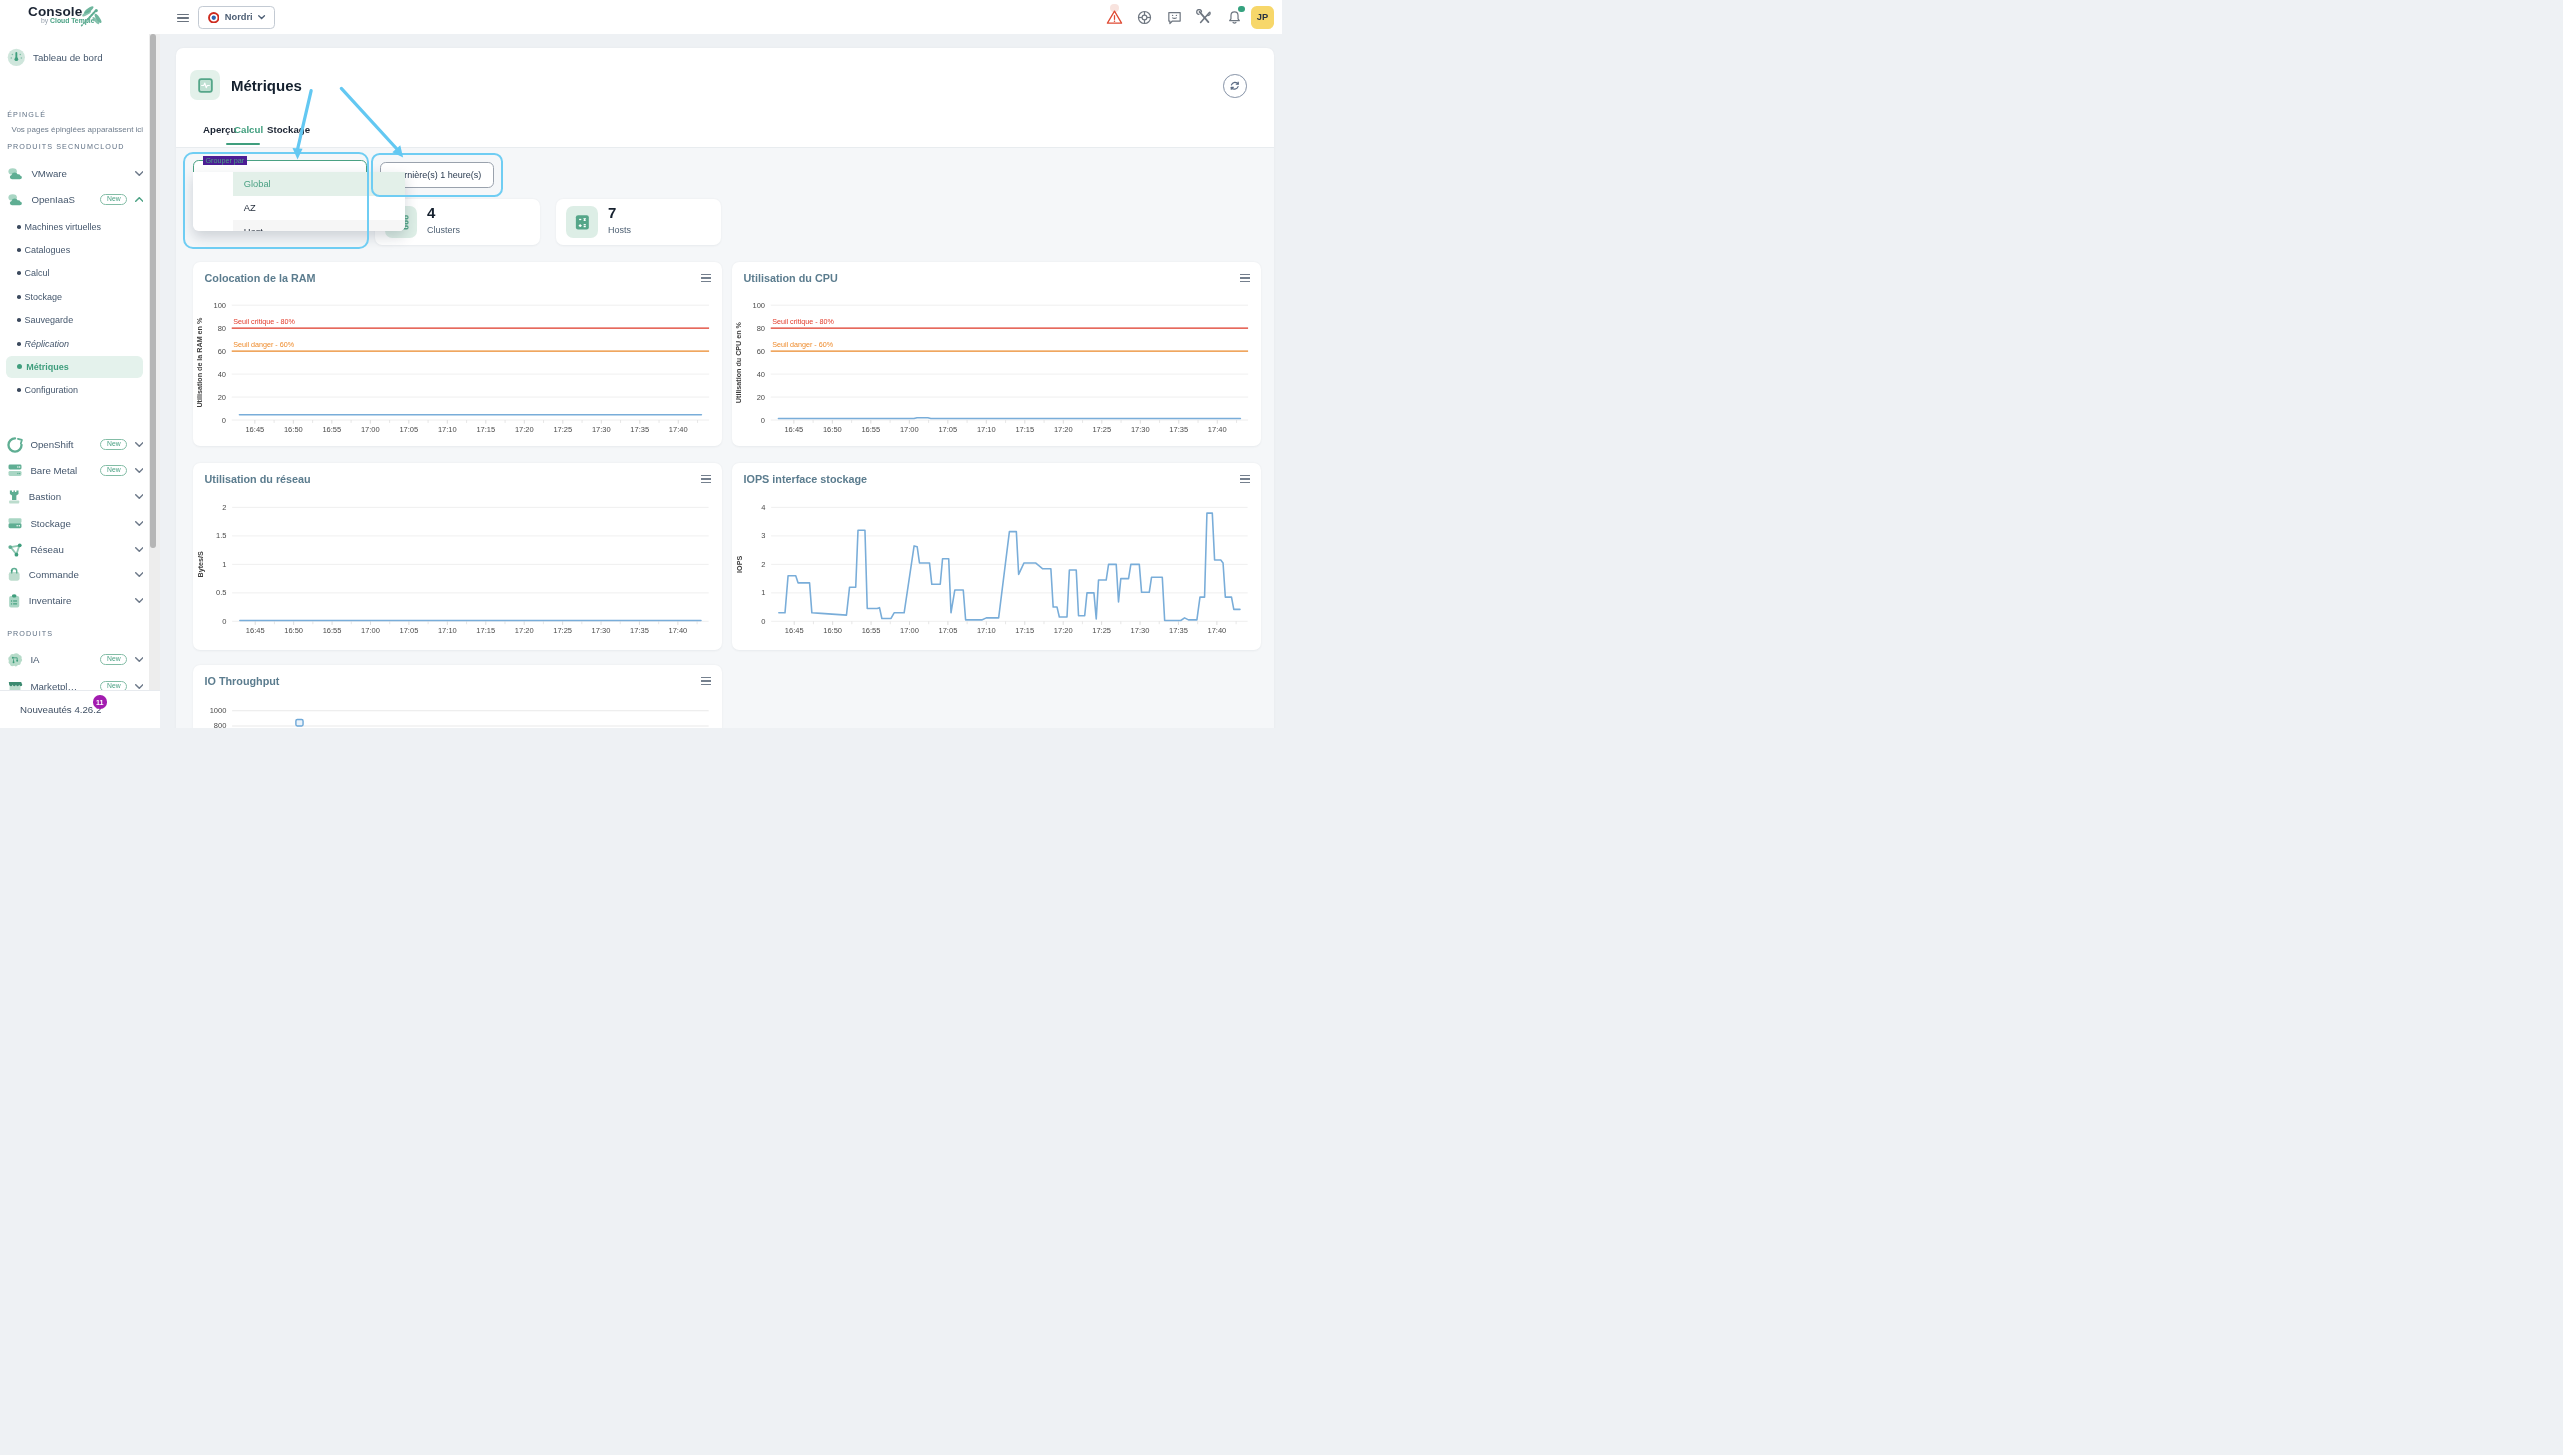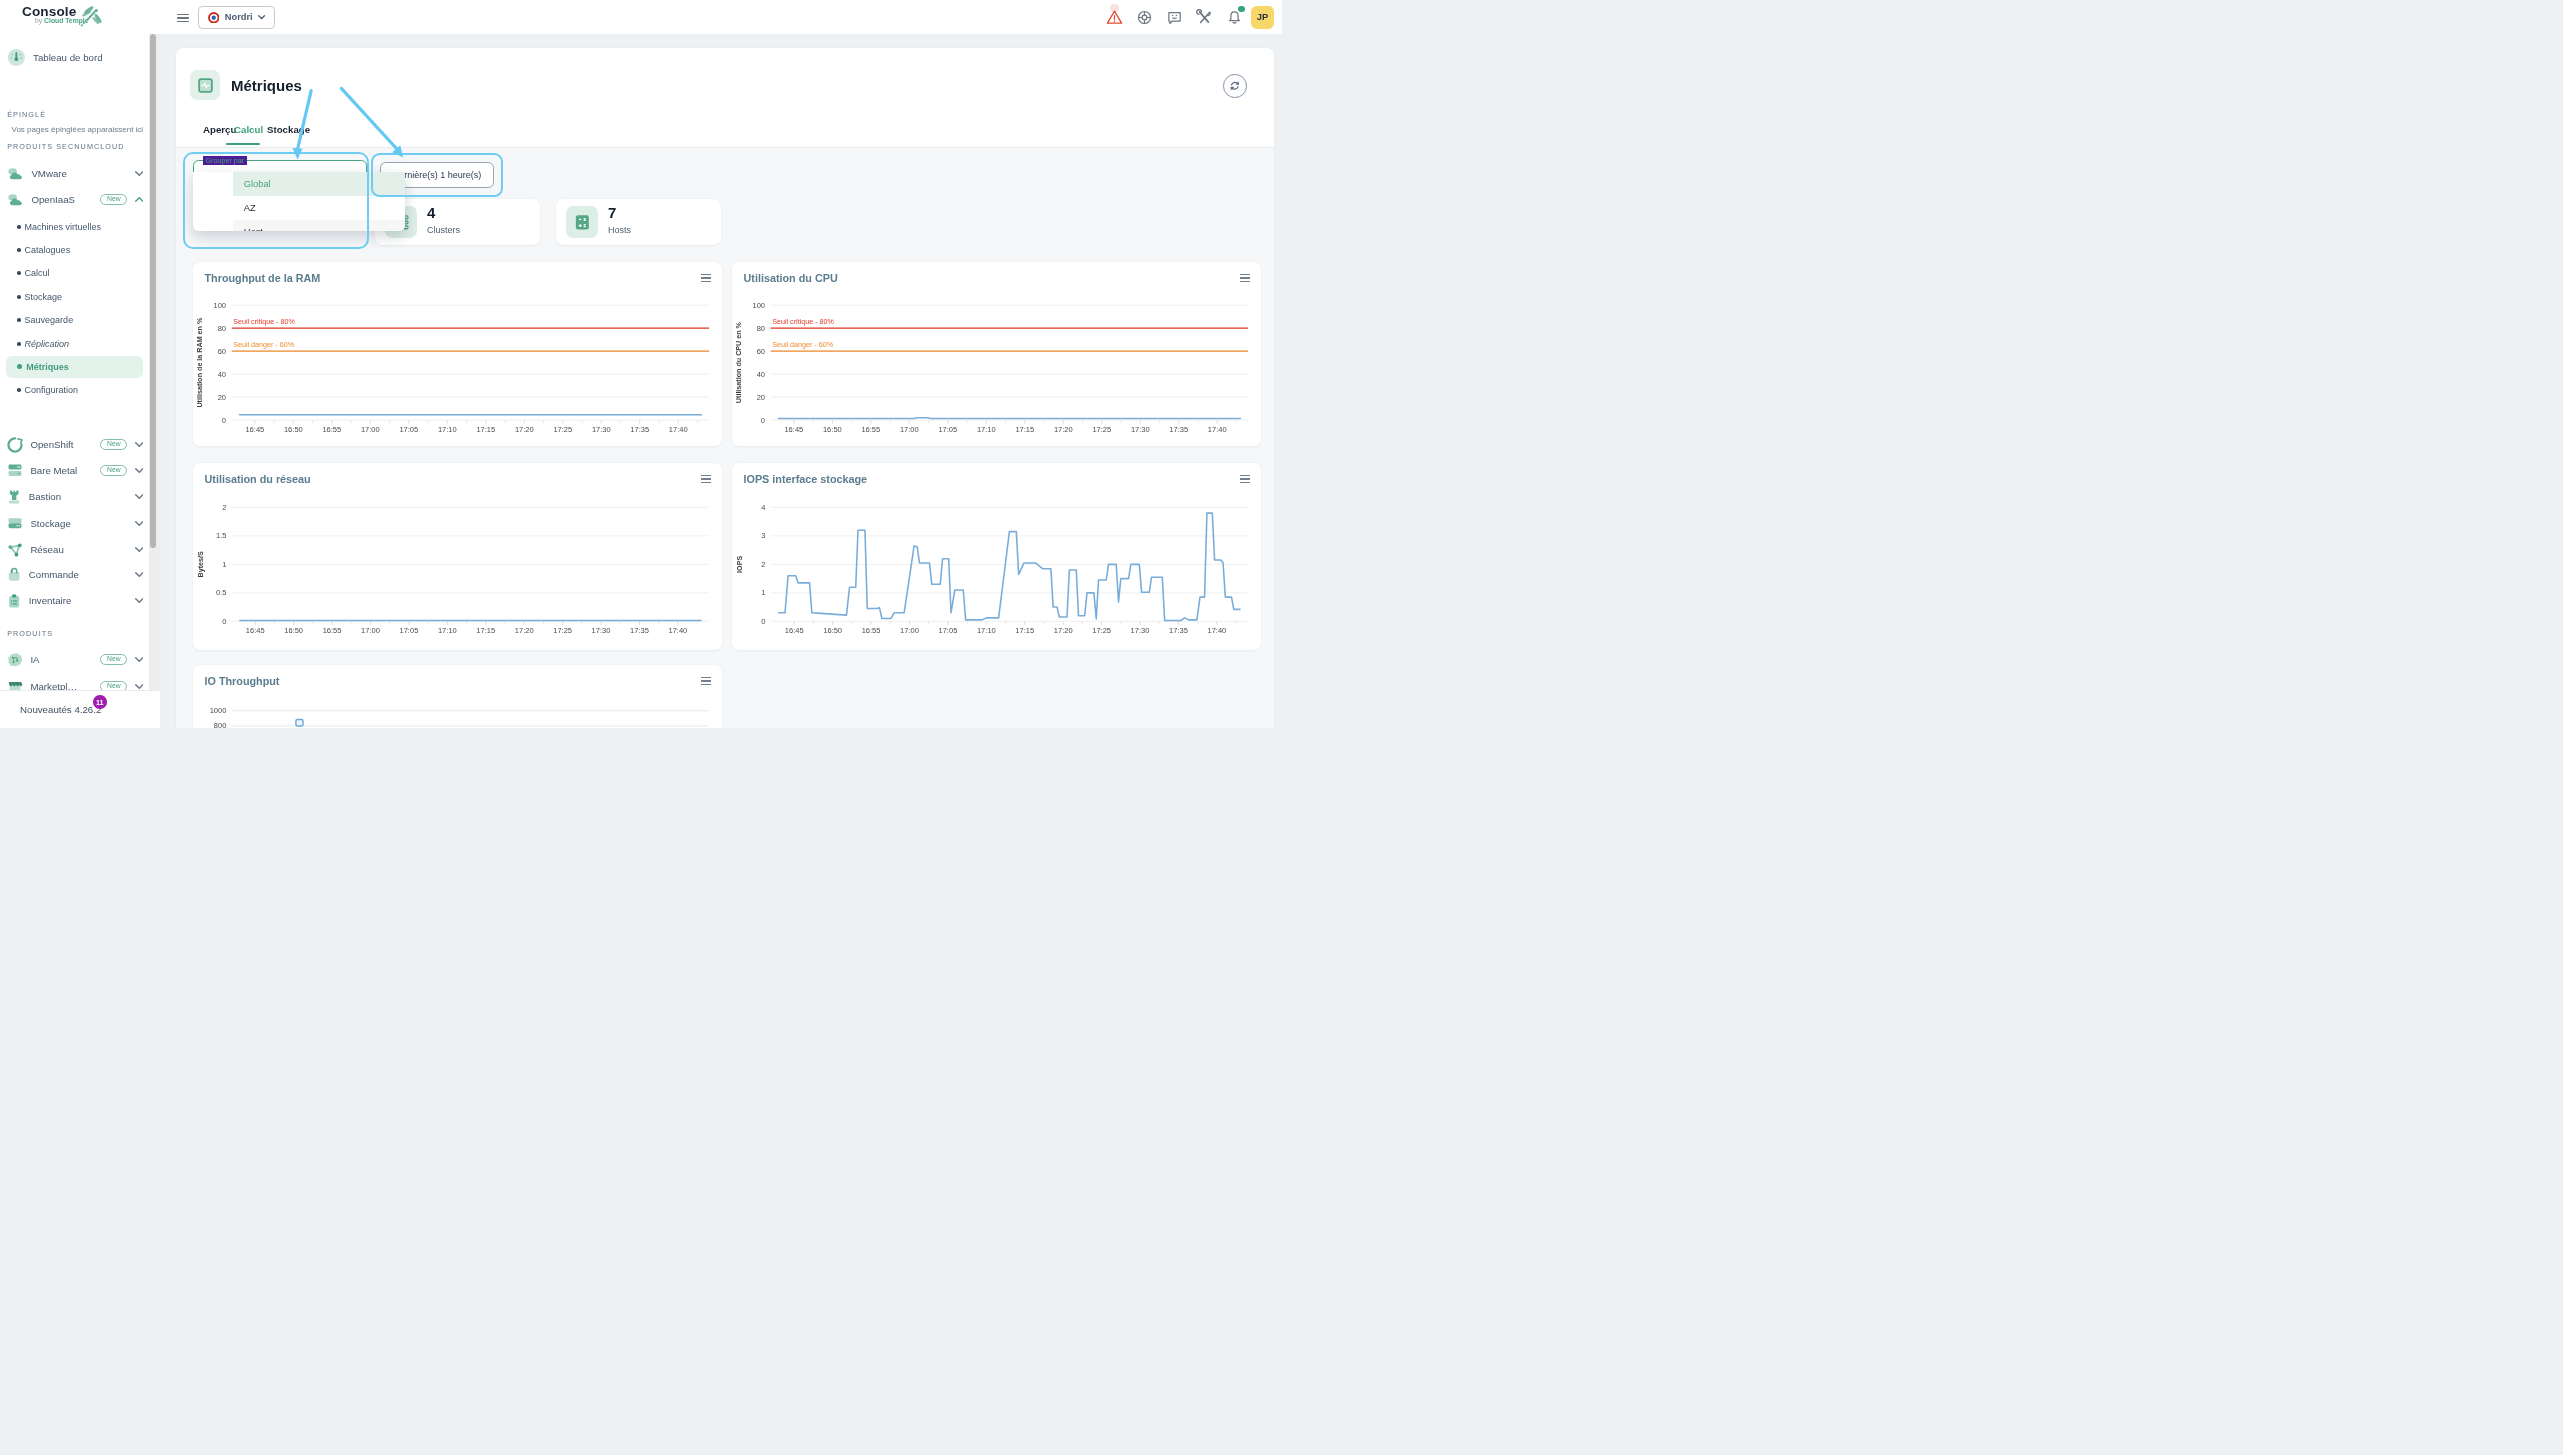--- a/index.html
+++ b/index.html
@@ -57,21 +57,21 @@
   .chart-title{position:absolute;left:11.5px;top:10px;font-size:10.8px;font-weight:700;color:#5b7c8e;z-index:2;}
   .chart-menu{position:absolute;right:11.5px;top:11.5px;width:10px;z-index:2;cursor:pointer;}
   .chart-menu span{display:block;width:10px;height:1.8px;background:#75808e;margin:0 0 1.8px 0;}
   .chart-svg{position:absolute;left:0;top:0;z-index:1;}
   .annot{position:absolute;left:0;top:0;width:1282px;height:728px;z-index:9;pointer-events:none;}
 </style>
 </head>
 <body>
 
 <div class="abs topbar">
-  <div class="abs" style="left:22px;top:3.6px;">
+  <div class="abs" style="left:28px;top:3.6px;">
     <div class="logo-title">Console</div>
     <div class="logo-sub" style="margin-left:13px;margin-top:-1.4px;"><span>by </span><b>Cloud Temple</b></div>
   </div>
   <svg class="abs" style="left:76px;top:4.3px;" width="27" height="26" viewBox="0 0 38 36">
     <g stroke="#5fae93" fill="#5fae93">
       <line x1="8" y1="30" x2="26" y2="11" stroke-width="2.4" stroke-linecap="round" stroke-dasharray="1,3"></line>
       <line x1="17" y1="21" x2="27" y2="10" stroke-width="2.6" stroke-linecap="round"></line>
       <circle cx="28.5" cy="9" r="2.2" stroke="none"></circle>
       <ellipse cx="18" cy="8" rx="8" ry="2.6" transform="rotate(-35 18 8)" stroke="none" opacity=".9"></ellipse>
       <ellipse cx="15" cy="13" rx="7" ry="2.3" transform="rotate(-30 15 13)" stroke="none" opacity=".75"></ellipse>
@@ -421,21 +421,21 @@
       <path d="M10 15.5 V19.5 M8 17.5 H12" stroke="#fff" stroke-width="1.8"></path>
       <line x1="14.8" y1="16.3" x2="17.8" y2="16.3" stroke="#fff" stroke-width="1.8"></line>
       <line x1="14.8" y1="18.9" x2="17.8" y2="18.9" stroke="#fff" stroke-width="1.8"></line>
     </svg>
   </div>
   <div class="stat-value">7</div>
   <div class="stat-label">Hosts</div>
 </div>
 
 <div class="abs chart-card" style="left:193px;top:262px;width:529px;height:184px;">
-  <div class="chart-title">Throughput de la RAM</div>
+  <div class="chart-title">Colocation de la RAM</div>
   <div class="chart-menu">
       <span></span>
       <span></span>
       <span></span>
     </div>
   <svg class="chart-svg" width="529" height="184" viewBox="0 0 737 256">
       <line x1="54" y1="220" x2="719" y2="220" stroke="#e9e9e9" stroke-width="1"></line>
       <text x="46" y="223.5" font-family="&quot;Liberation Sans&quot;,sans-serif" font-size="10.5" fill="#4b4b4b" text-anchor="end">0</text>
       <line x1="54" y1="188" x2="719" y2="188" stroke="#e9e9e9" stroke-width="1"></line>
       <text x="46" y="191.5" font-family="&quot;Liberation Sans&quot;,sans-serif" font-size="10.5" fill="#4b4b4b" text-anchor="end">20</text>

